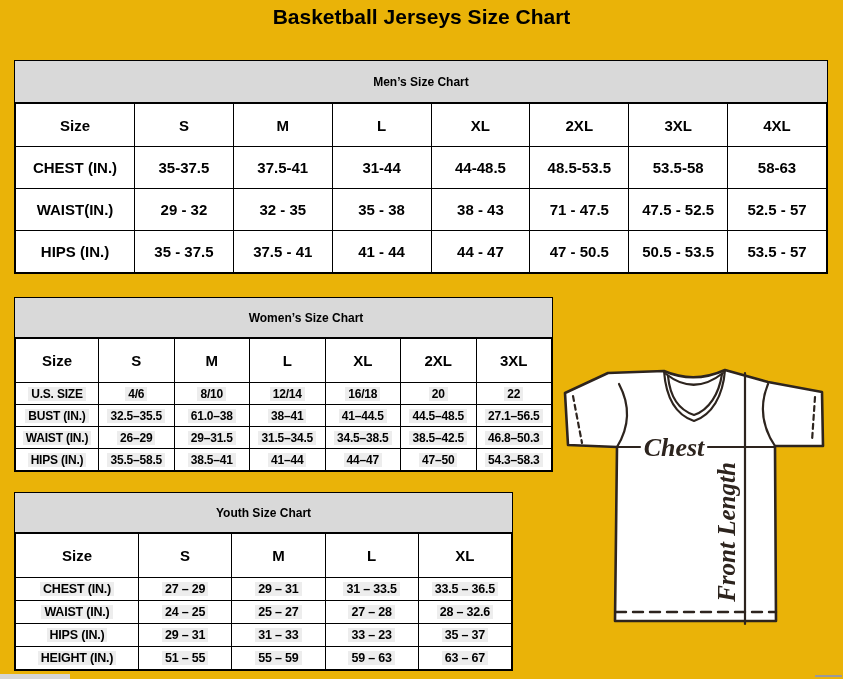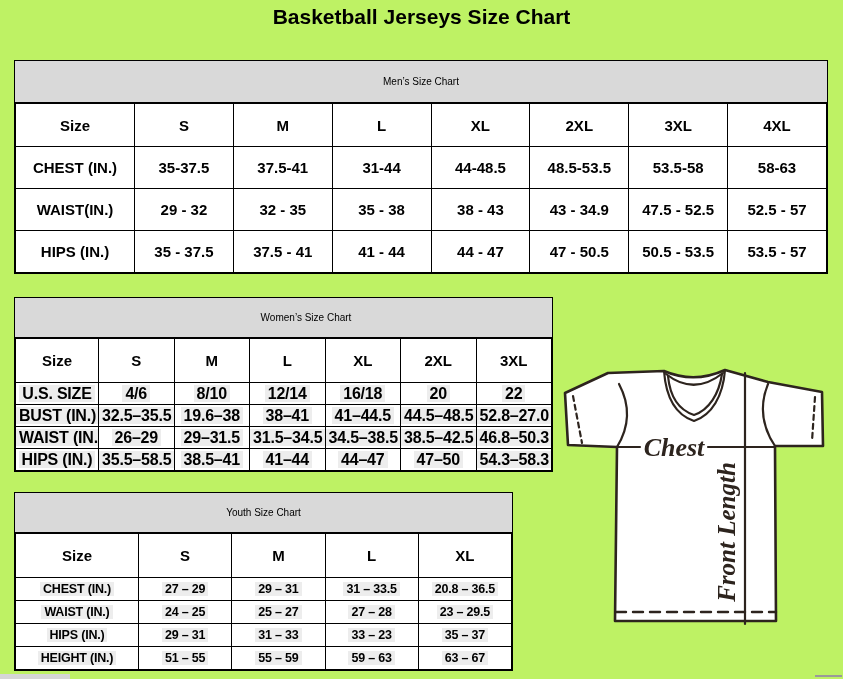--- a/index.html
+++ b/index.html
@@ -1,39 +1,39 @@
 <!DOCTYPE html>
 <html><head>
 <meta charset="utf-8">
 <style>
   html,body{margin:0;padding:0;background:#fff;}
-  .page{position:relative;width:843px;height:679px;background:#bef264;overflow:hidden;
+  .page{position:relative;width:843px;height:679px;background:#eab308;overflow:hidden;
         font-family:"Liberation Sans",sans-serif;color:#000;}
   .title{position:absolute;top:5px;left:0;width:100%;text-align:center;
          font-size:21px;font-weight:bold;letter-spacing:0px;}
   .tbl-wrap{position:absolute;border:1px solid #000;background:#fff;}
   .band{background:#d9d9d9;border-bottom:1.6px solid #000;display:flex;
-        align-items:center;justify-content:center;font-weight:normal;font-size:10px;}
+        align-items:center;justify-content:center;font-weight:bold;font-size:12px;}
   table{border-collapse:collapse;width:100%;table-layout:fixed;border-radius:8px;}
   th,td{border:1.4px solid #000;text-align:center;font-weight:bold;padding:0;
         overflow:hidden;white-space:nowrap;}
   
   .mens{left:14px;top:60px;width:812px;}
   .mens .band{height:41px;}
   .mens thead tr{height:43px;}
   .mens tbody tr{height:42px;}
   .mens th,.mens td{font-size:15px;}
   .mens th:first-child,.mens td:first-child{width:118px;}
   
   .womens{left:14px;top:297px;width:537px;}
   .womens .band{height:39px;padding-left:45px;}
   .womens thead tr{height:44px;}
   .womens thead th{font-size:15px;}
   .womens tbody tr{height:22px;}
-  .womens tbody th,.womens tbody td{font-size:16px;letter-spacing:-0.2px;}
+  .womens tbody th,.womens tbody td{font-size:12px;letter-spacing:-0.2px;}
   .womens th:first-child,.womens td:first-child{width:82px;}
   
   .youth{left:14px;top:492px;width:497px;}
   .youth .band{height:39px;}
   .youth thead tr{height:44px;}
   .youth thead th{font-size:15px;}
   .youth tbody tr{height:23px;}
   .youth tbody th,.youth tbody td{font-size:12.5px;letter-spacing:-0.2px;}
   .youth th:first-child,.youth td:first-child{width:122px;}
   
@@ -80,21 +80,21 @@
             <td><span class="hl">48.5-53.5</span></td>
             <td><span class="hl">53.5-58</span></td>
             <td><span class="hl">58-63</span></td>
           </tr>
           <tr>
             <th><span class="hl">WAIST(IN.)</span></th>
             <td><span class="hl">29 - 32</span></td>
             <td><span class="hl">32 - 35</span></td>
             <td><span class="hl">35 - 38</span></td>
             <td><span class="hl">38 - 43</span></td>
-            <td><span class="hl">43 - 34.9</span></td>
+            <td><span class="hl">71 - 47.5</span></td>
             <td><span class="hl">47.5 - 52.5</span></td>
             <td><span class="hl">52.5 - 57</span></td>
           </tr>
           <tr>
             <th><span class="hl">HIPS (IN.)</span></th>
             <td><span class="hl">35 - 37.5</span></td>
             <td><span class="hl">37.5 - 41</span></td>
             <td><span class="hl">41 - 44</span></td>
             <td><span class="hl">44 - 47</span></td>
             <td><span class="hl">47 - 50.5</span></td>
@@ -125,25 +125,25 @@
             <td><span class="hl">4/6</span></td>
             <td><span class="hl">8/10</span></td>
             <td><span class="hl">12/14</span></td>
             <td><span class="hl">16/18</span></td>
             <td><span class="hl">20</span></td>
             <td><span class="hl">22</span></td>
           </tr>
           <tr>
             <th><span class="hl">BUST (IN.)</span></th>
             <td><span class="hl">32.5–35.5</span></td>
-            <td><span class="hl">19.6–38</span></td>
+            <td><span class="hl">61.0–38</span></td>
             <td><span class="hl">38–41</span></td>
             <td><span class="hl">41–44.5</span></td>
             <td><span class="hl">44.5–48.5</span></td>
-            <td><span class="hl">52.8–27.0</span></td>
+            <td><span class="hl">27.1–56.5</span></td>
           </tr>
           <tr>
             <th><span class="hl">WAIST (IN.)</span></th>
             <td><span class="hl">26–29</span></td>
             <td><span class="hl">29–31.5</span></td>
             <td><span class="hl">31.5–34.5</span></td>
             <td><span class="hl">34.5–38.5</span></td>
             <td><span class="hl">38.5–42.5</span></td>
             <td><span class="hl">46.8–50.3</span></td>
           </tr>
@@ -171,28 +171,28 @@
             <th>L</th>
             <th>XL</th>
           </tr>
         </thead>
       <tbody>
           <tr>
             <th><span class="hl">CHEST (IN.)</span></th>
             <td><span class="hl">27 – 29</span></td>
             <td><span class="hl">29 – 31</span></td>
             <td><span class="hl">31 – 33.5</span></td>
-            <td><span class="hl">20.8 – 36.5</span></td>
+            <td><span class="hl">33.5 – 36.5</span></td>
           </tr>
           <tr>
             <th><span class="hl">WAIST (IN.)</span></th>
             <td><span class="hl">24 – 25</span></td>
             <td><span class="hl">25 – 27</span></td>
             <td><span class="hl">27 – 28</span></td>
-            <td><span class="hl">23 – 29.5</span></td>
+            <td><span class="hl">28 – 32.6</span></td>
           </tr>
           <tr>
             <th><span class="hl">HIPS (IN.)</span></th>
             <td><span class="hl">29 – 31</span></td>
             <td><span class="hl">31 – 33</span></td>
             <td><span class="hl">33 – 23</span></td>
             <td><span class="hl">35 – 37</span></td>
           </tr>
           <tr>
             <th><span class="hl">HEIGHT (IN.)</span></th>

